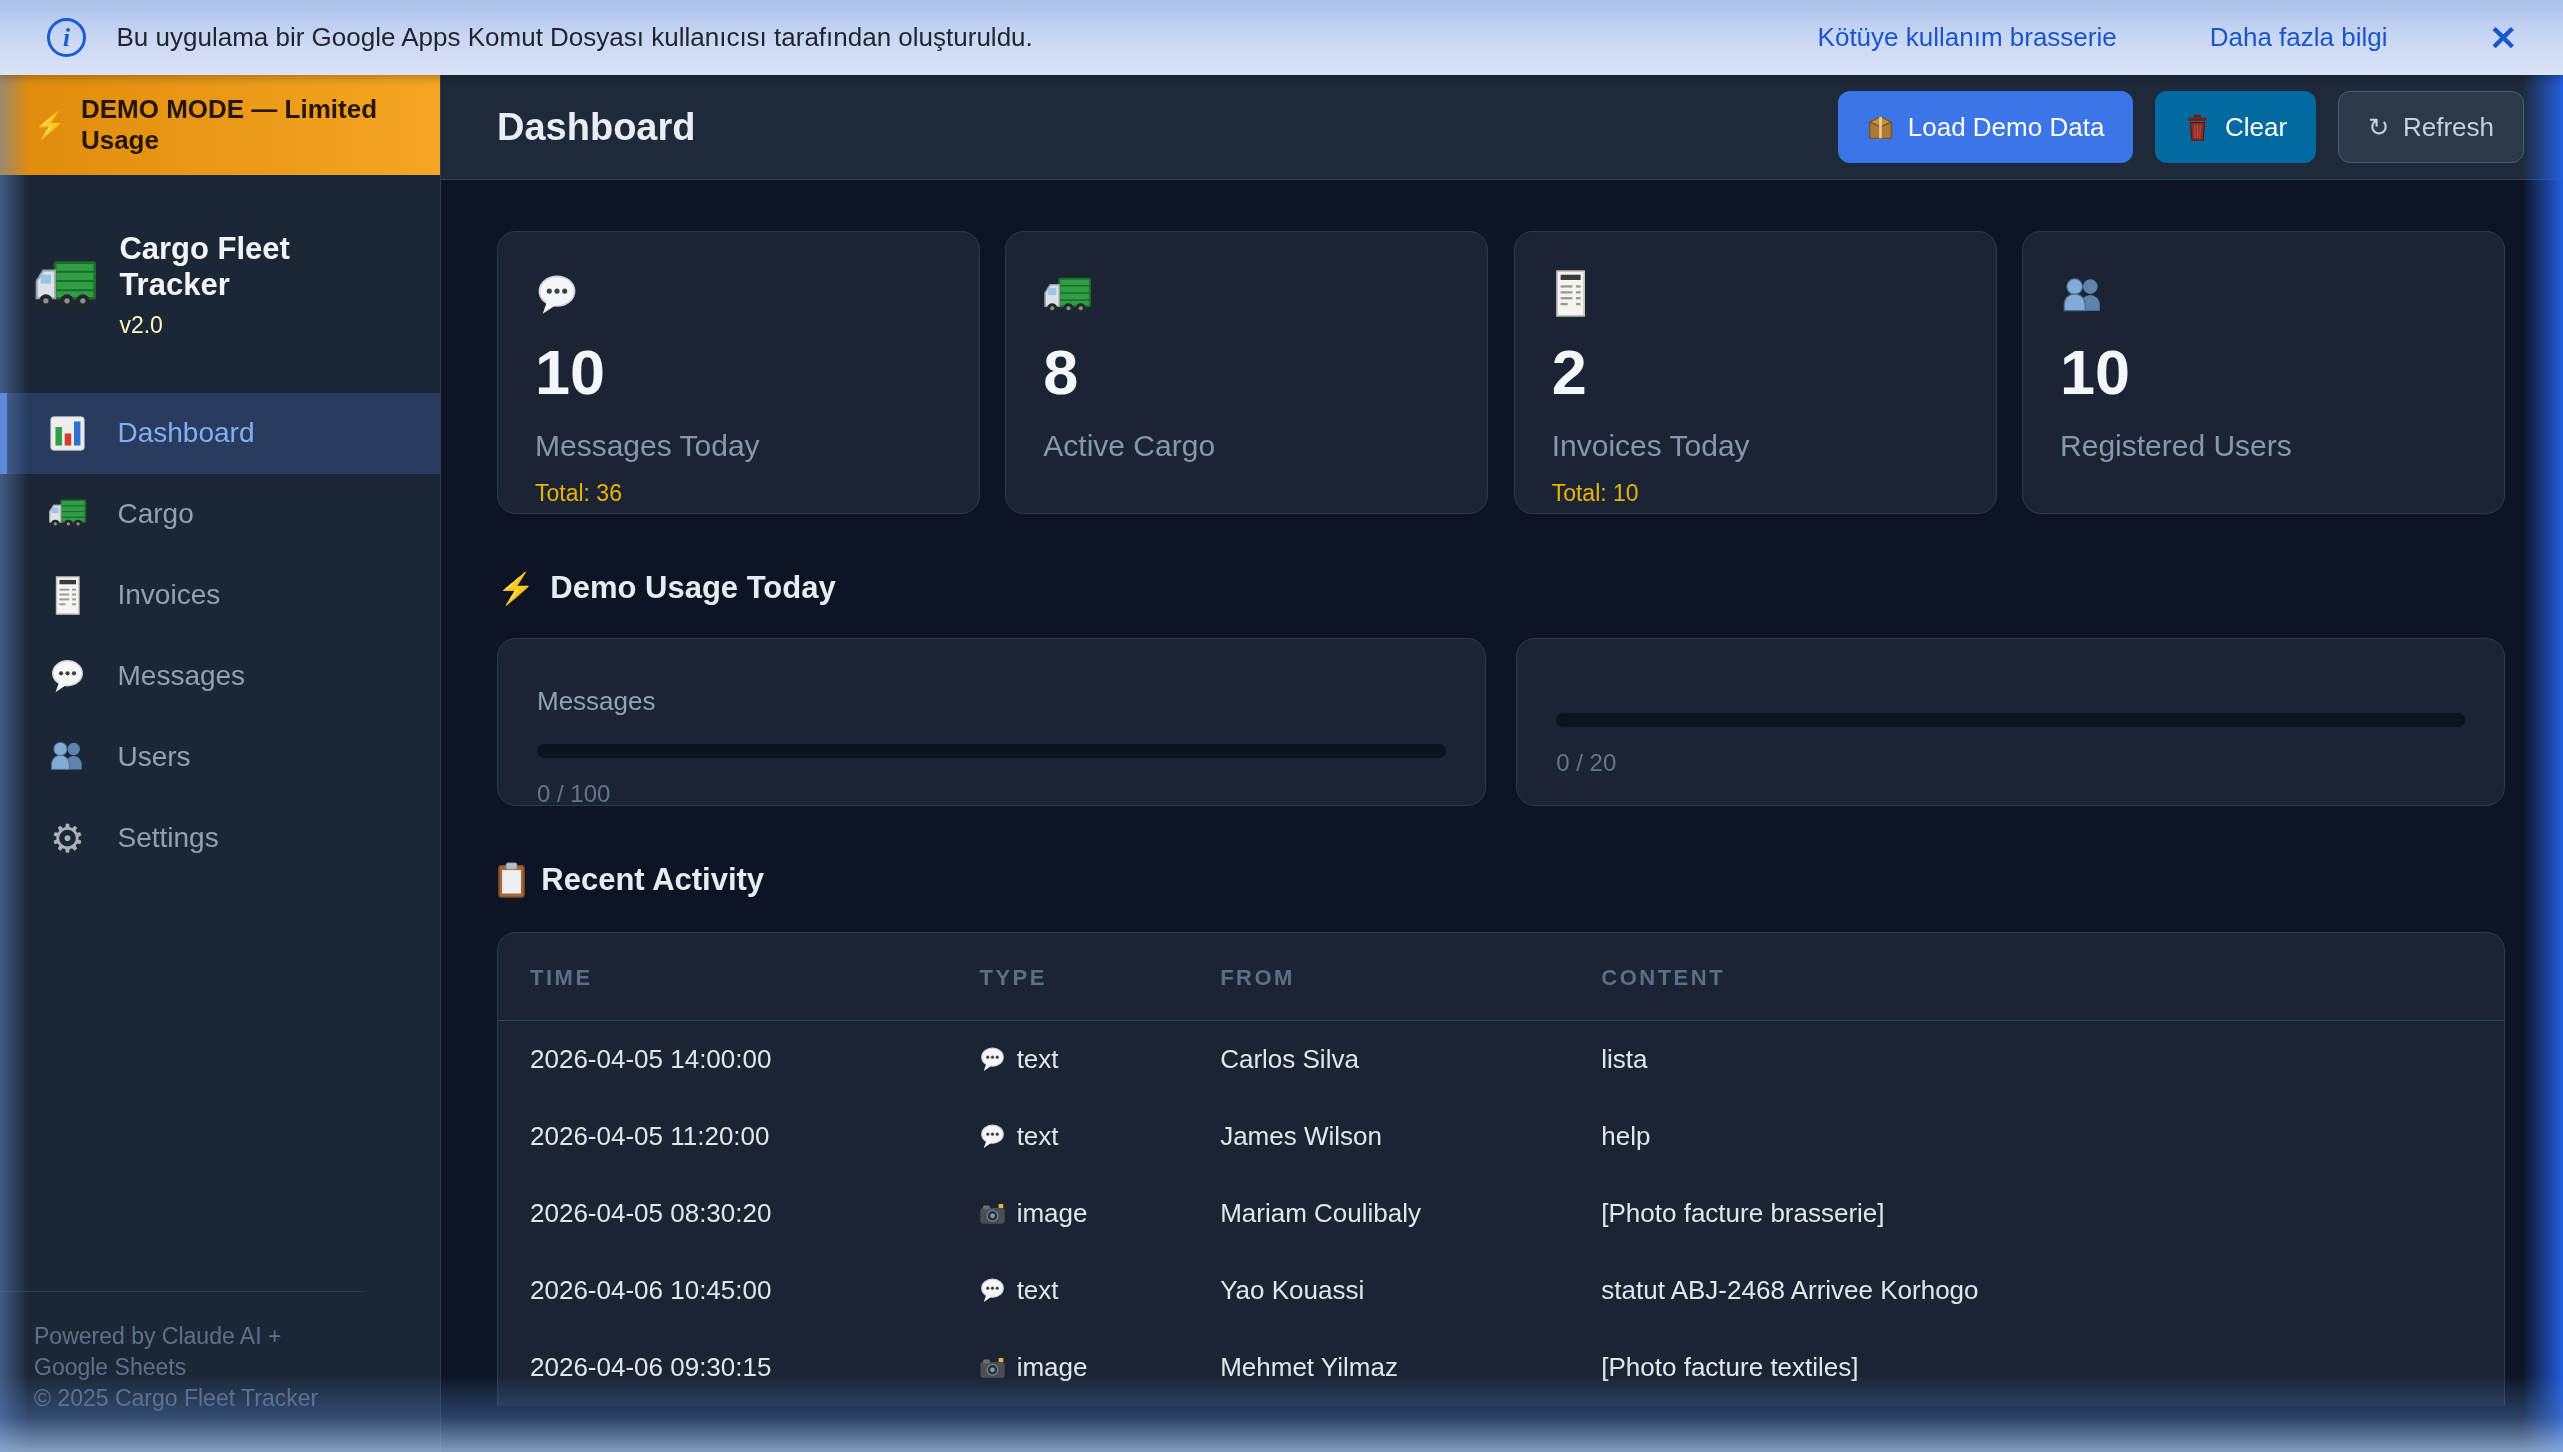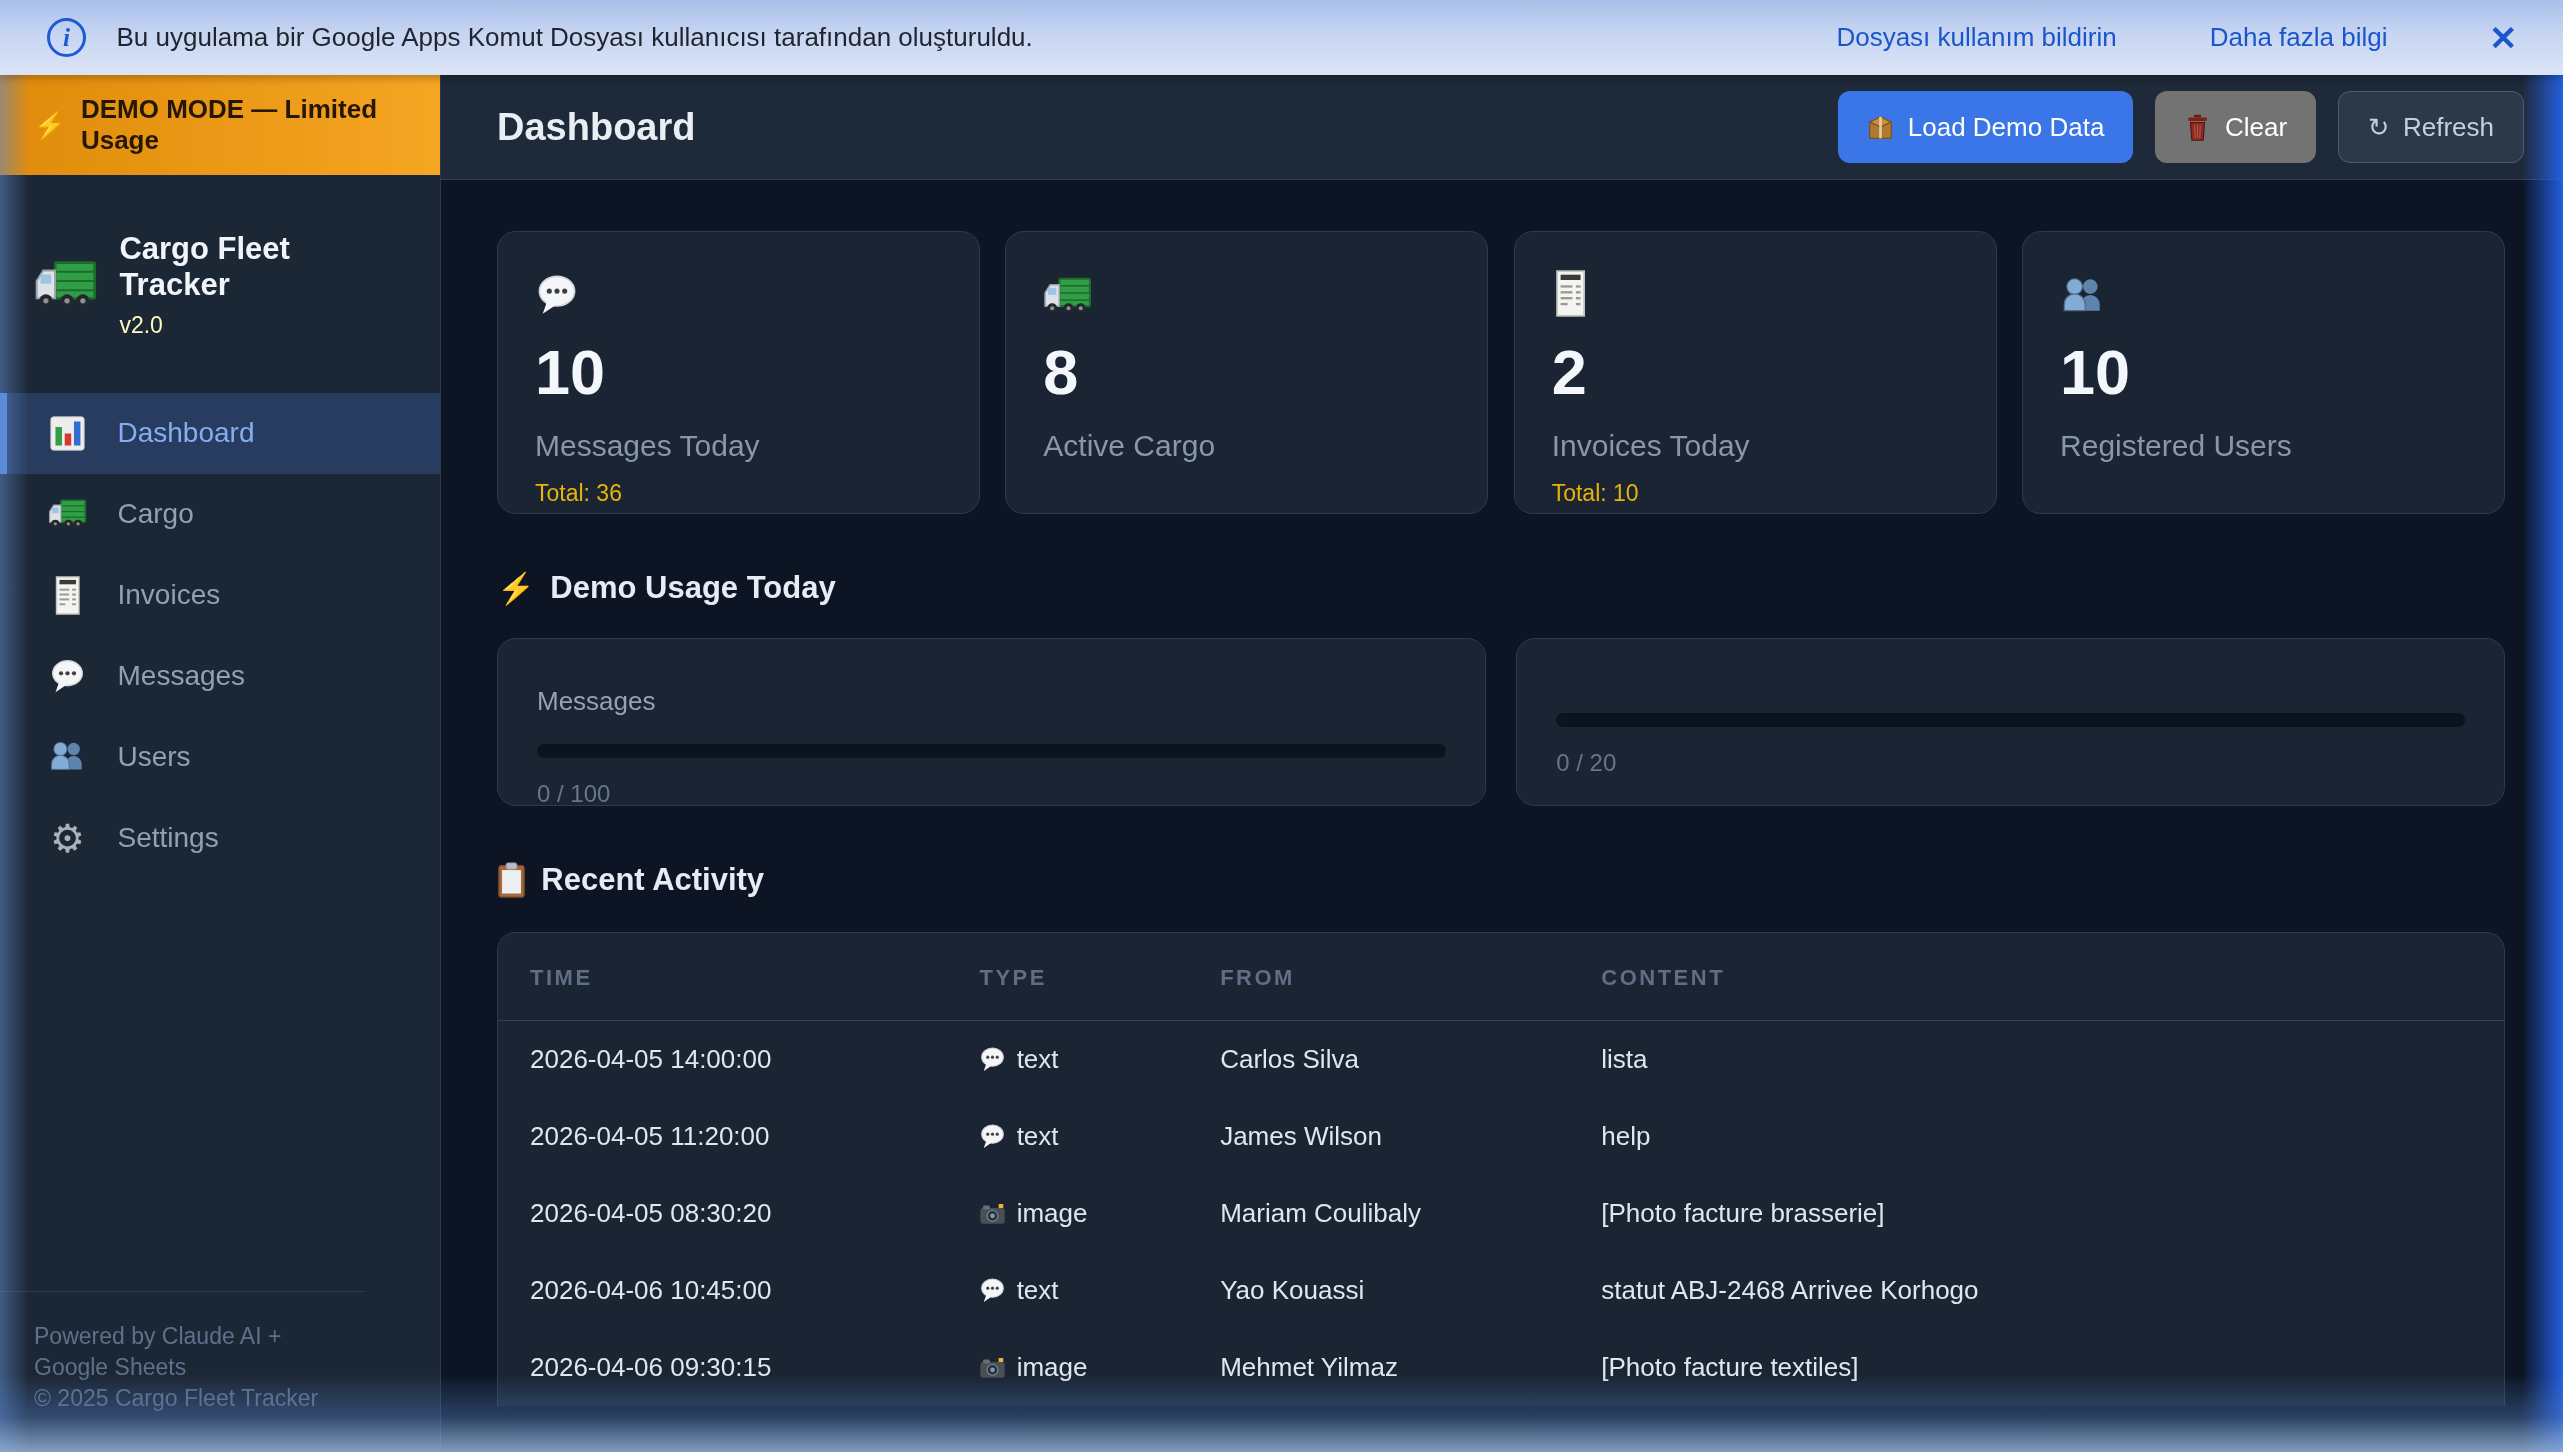--- a/index.html
+++ b/index.html
@@ -47,21 +47,21 @@
 
   
   .main { flex:1; display:flex; flex-direction:column; background:#0d1524; min-width:0; }
   .main-header { height:105px; flex:0 0 105px; background:#1e2a39; border-bottom:1.7px solid #33415a;
     display:flex; align-items:center; justify-content:space-between; padding:0 39px 0 56px; }
   .page-title { font-size:38px; font-weight:bold; color:#e9eef5; }
   .header-buttons { display:flex; align-items:center; gap:22px; }
   .btn { display:flex; align-items:center; gap:13.6px; font-size:26px; border:none; cursor:pointer;
     border-radius:12px; padding:0 29px; height:72px; font-family:inherit; }
   .btn-primary { background:#3b76e8; color:#ffffff; }
-  .btn-danger  { background:#737373; color:#ffffff; }
+  .btn-danger  { background:#0369a1; color:#ffffff; }
   .btn-ghost   { background:#2c3949; color:#c6d0dc; border:1.7px solid #4d5d73; }
   .refresh-glyph { font-size:25.4px; }
 
   .content { flex:1; padding:51px 58px 0 56px; overflow:hidden; }
 
   
   .stats-row { display:grid; grid-template-columns:repeat(4,1fr); gap:25.4px; }
   .card { background:#1a2433; border:1.7px solid #2b3a51; border-radius:18.6px; }
   .stat-card { padding:36px 37px 39px 37px; height:283px; }
   .stat-icon { height:49px; display:flex; align-items:flex-end; }
@@ -179,21 +179,21 @@
     </g>
   </defs>
 </svg>
 
 <div class="notice-banner">
   <div class="banner-left">
     <span class="info-icon">i</span>
     <span class="banner-text">Bu uygulama bir Google Apps Komut Dosyası kullanıcısı tarafından oluşturuldu.</span>
   </div>
   <div class="banner-right">
-    <a class="banner-link">Dosyası kullanım bildirin</a>
+    <a class="banner-link">Kötüye kullanım brasserie</a>
     <a class="banner-link">Daha fazla bilgi</a>
     <span class="banner-close">✕</span>
   </div>
 </div>
 
 <div class="app">
 
   <aside class="sidebar">
     <div class="demo-banner">
       <span class="bolt">⚡</span>

